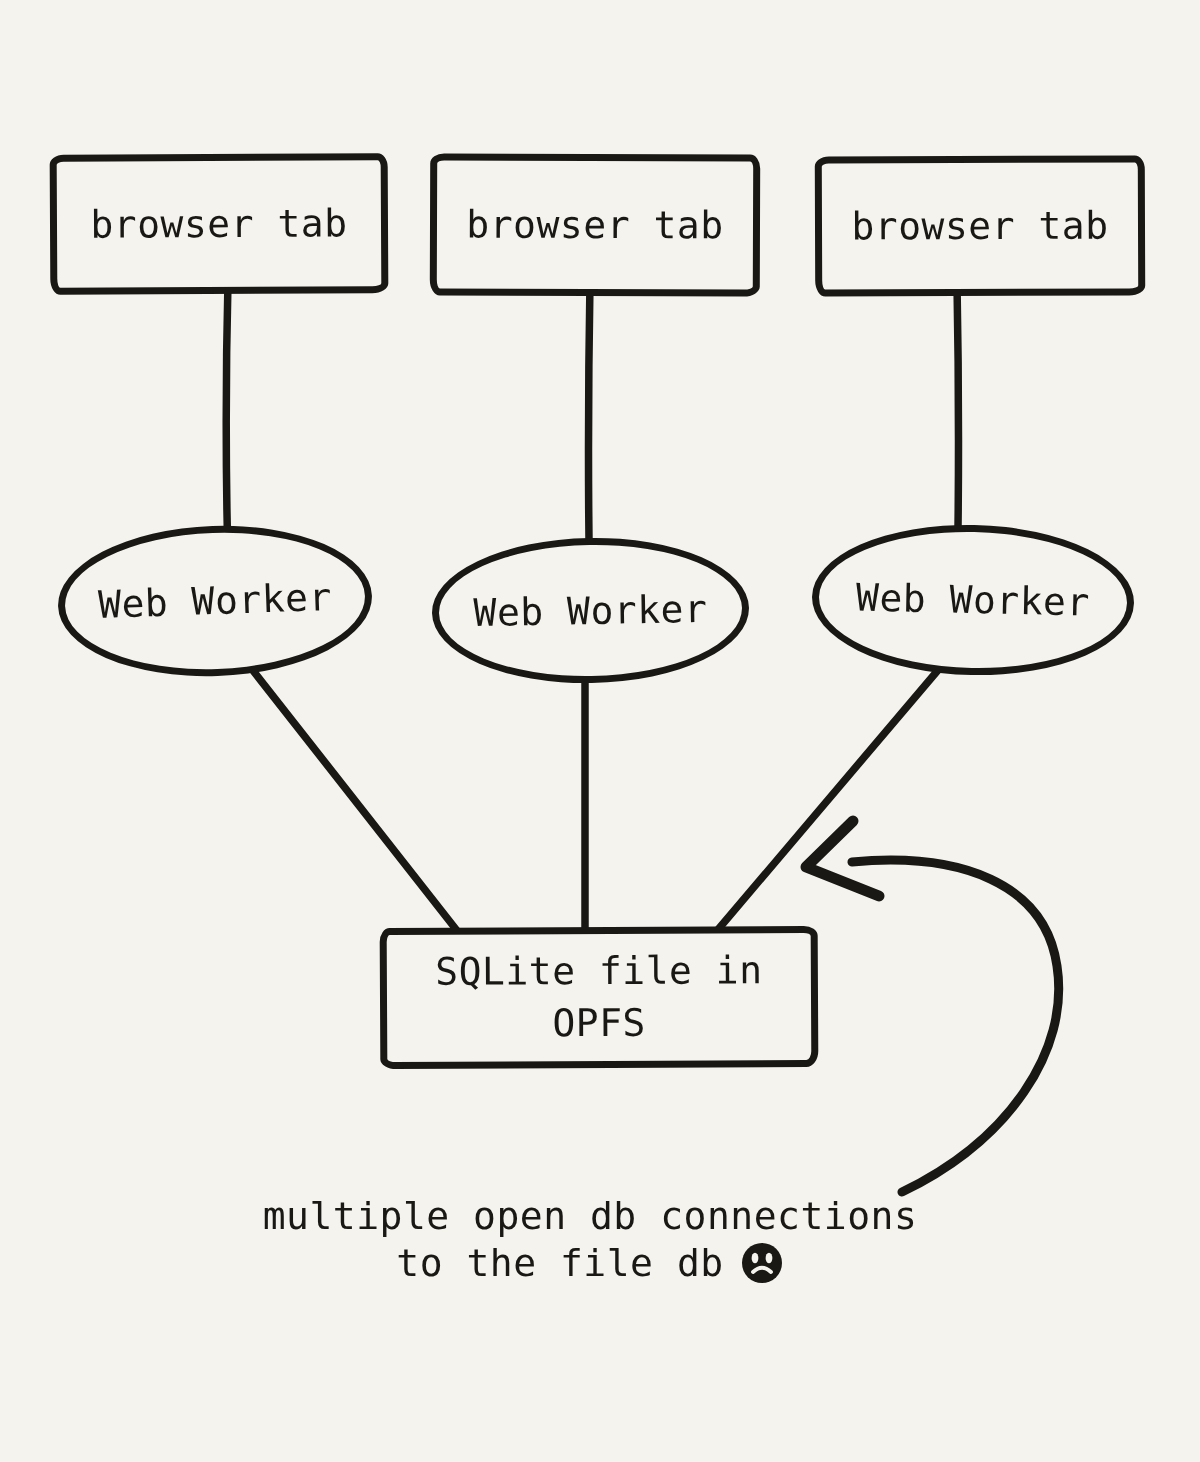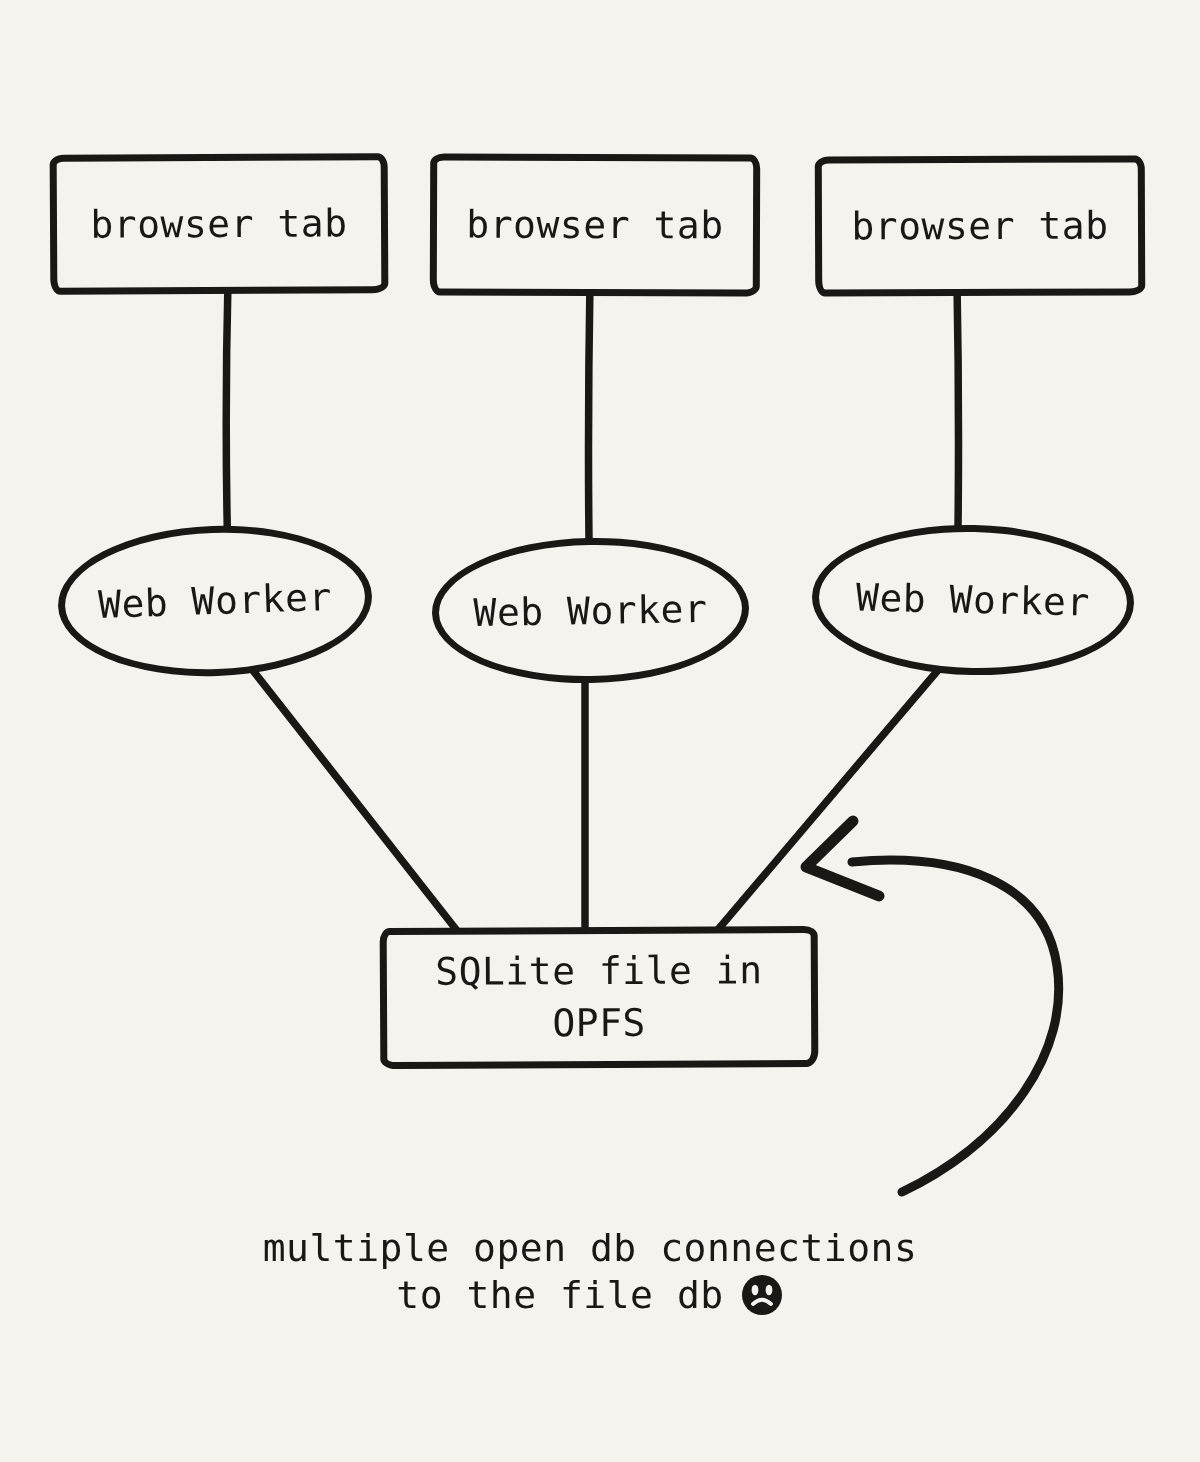--- a/index.html
+++ b/index.html
@@ -61,21 +61,20 @@
   .caption {
     position: absolute;
     left: 150px;
     top: 1182px;
     width: 880px;
     text-align: center;
     font-size: 38px;
     line-height: 47px;
     z-index: 1;
     letter-spacing: 0.5px;
-    margin-top: 32px;
   }
   .caption-line { white-space: nowrap; }
   .face-icon {
     display: inline-block;
     vertical-align: -9px;
     margin-left: 16px;
   }
 </style>
 </head>
 <body>

